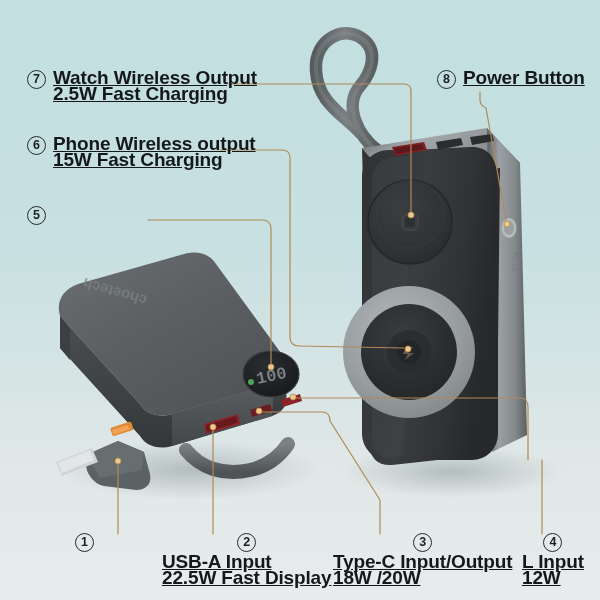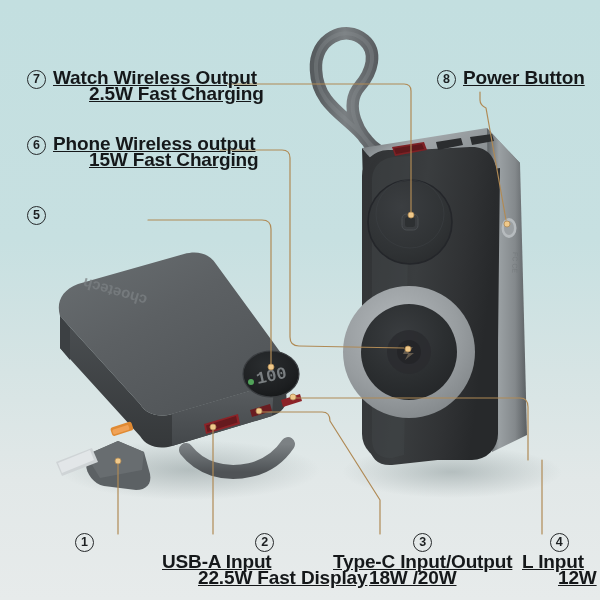--- a/index.html
+++ b/index.html
@@ -46,21 +46,21 @@
     background: transparent;
   }
   .ctext {
     color: #15181a;
     font-size: 19px;
     font-weight: 700;
     line-height: 15.6px;
     letter-spacing: -0.15px;
     text-decoration: underline;
   }
-  .ctext .l2 { display: block; margin-left: 36px; }
+  .ctext .l2 { display: block; }
   
   .callout.below {
     flex-direction: column;
     align-items: center;
     gap: 2px;
   }
   .callout.below .ctext { text-align: left; }
   
   svg { display: block; }
 </style>

